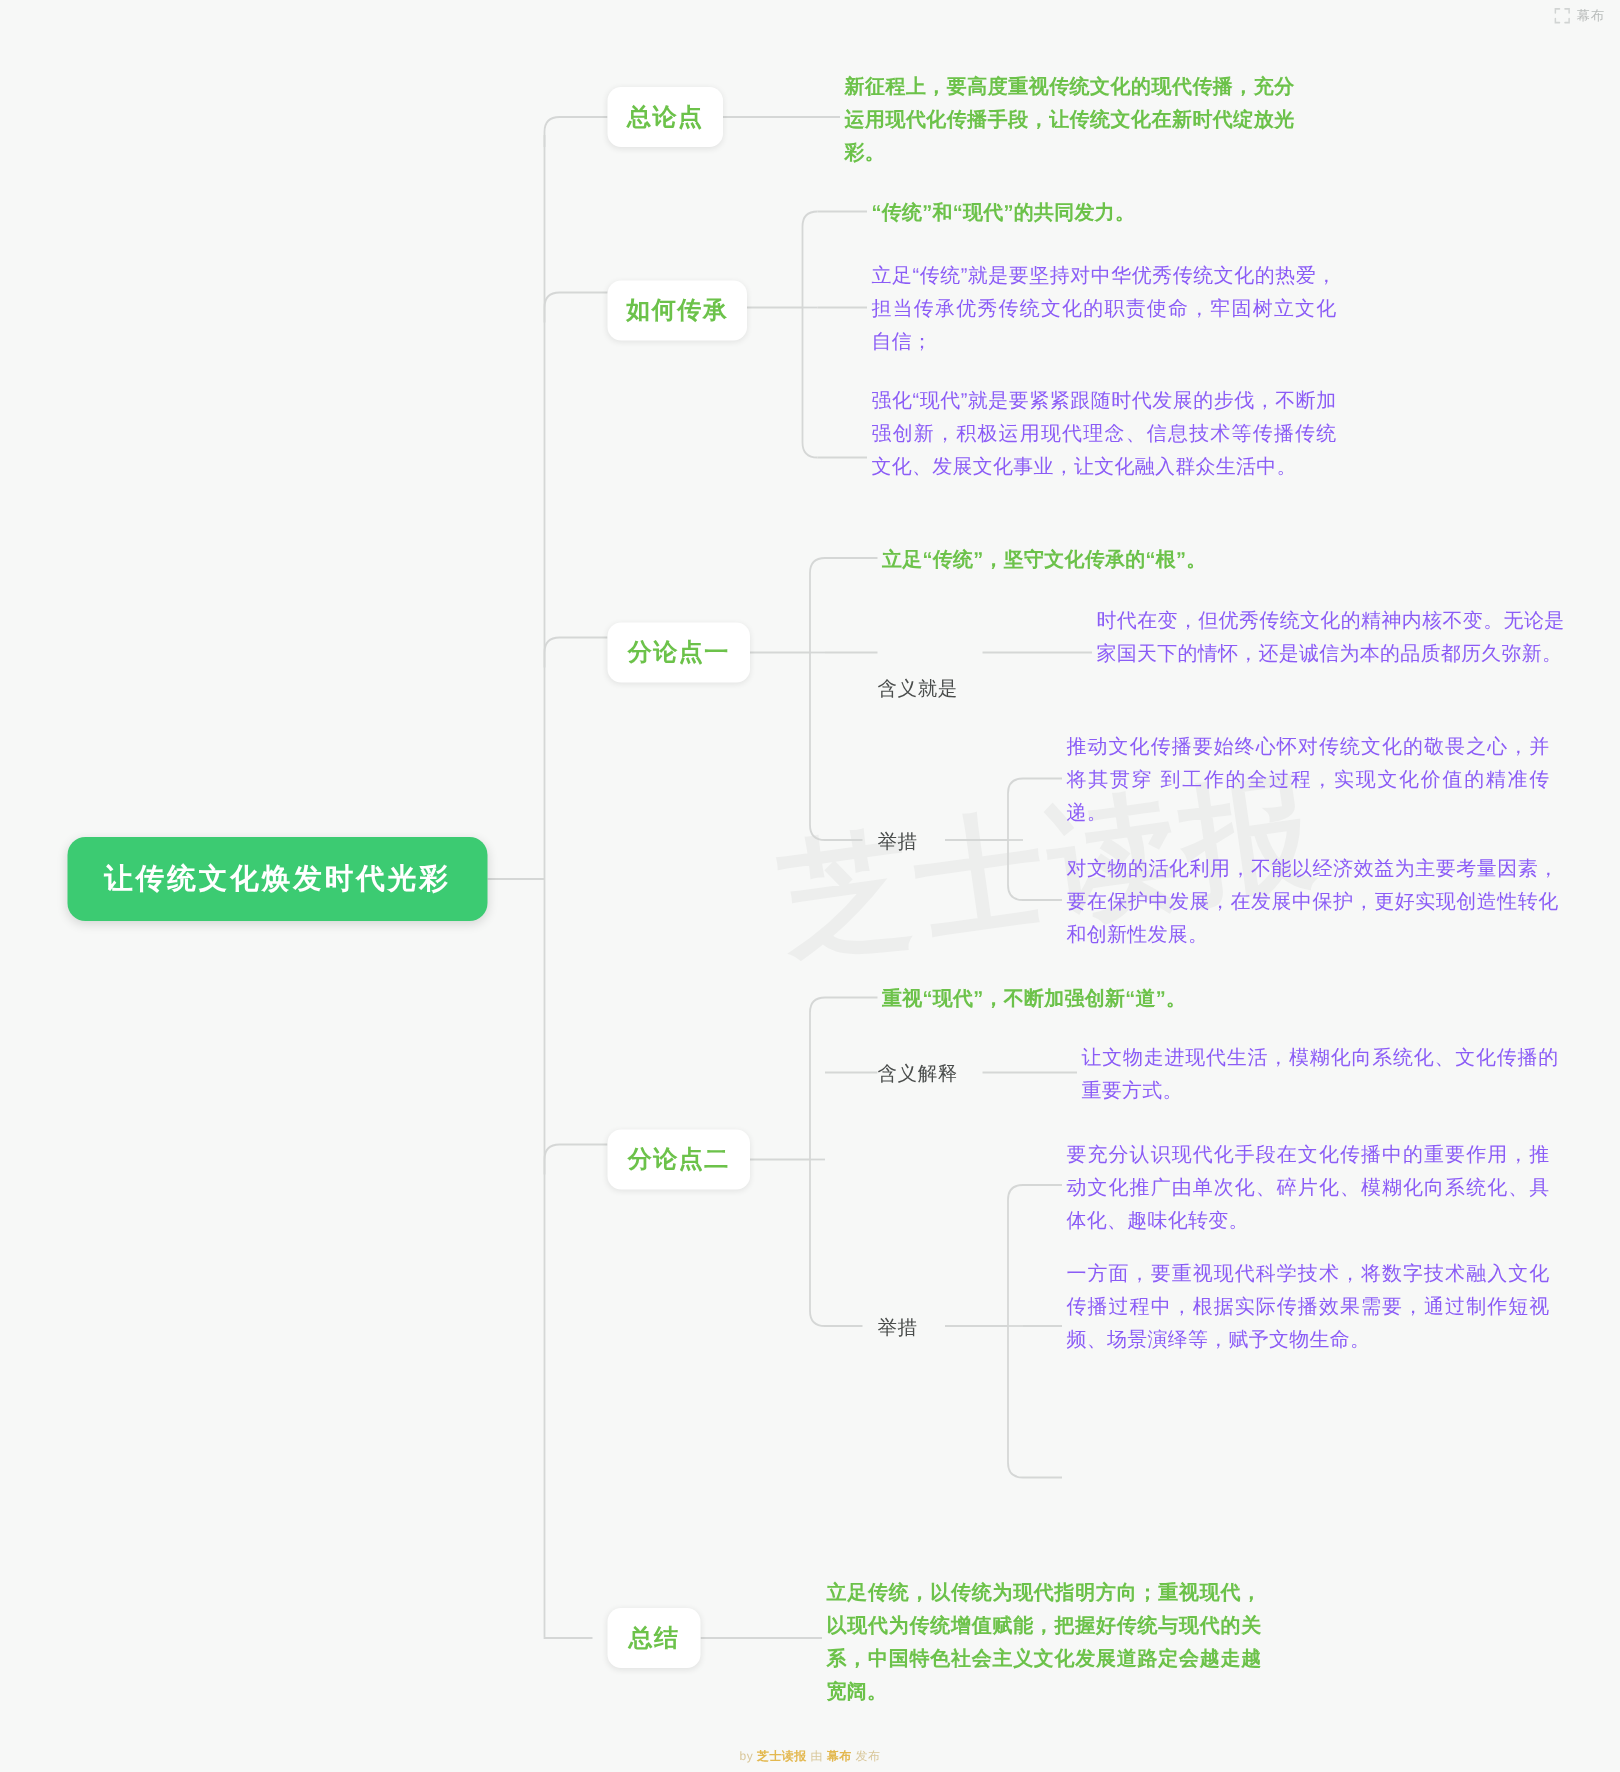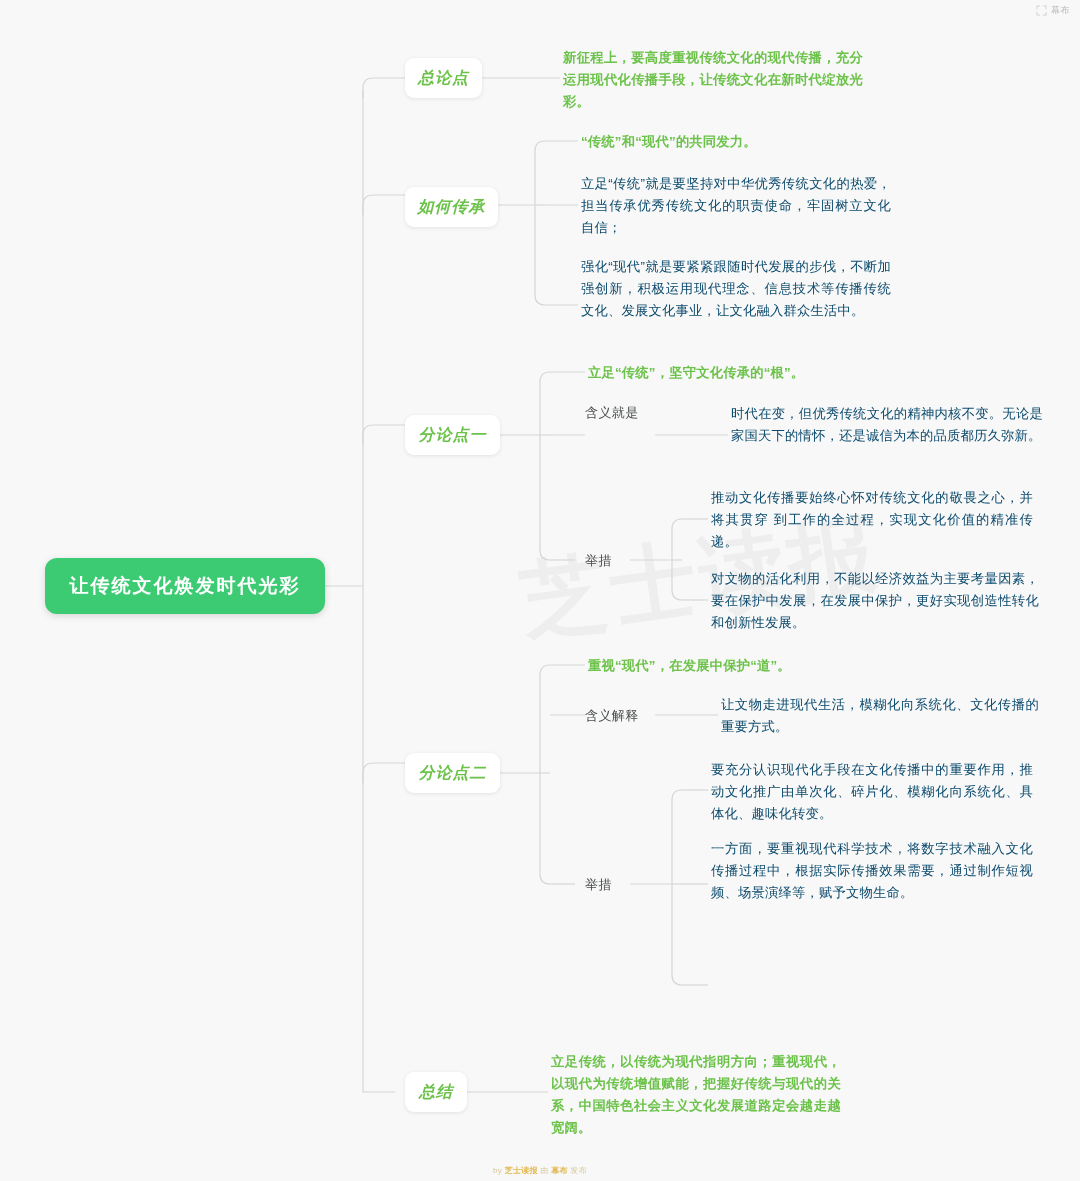--- a/index.html
+++ b/index.html
@@ -44,41 +44,40 @@
     position: absolute;
     background: #ffffff;
     border-radius: 9px;
     box-shadow: 0 1px 4px rgba(0,0,0,.09);
     color: #6cc24a;
     font-weight: 700;
     font-size: 16px;
     letter-spacing: 1px;
     display: flex; align-items: center; justify-content: center;
     white-space: nowrap;
-    font-style: italic;
   }
   .root-node {
     position: absolute;
     left: 45px; top: 558px;
     width: 280px; height: 56px;
     background: #3ccb72;
     border-radius: 12px;
     box-shadow: 0 2px 7px rgba(0,0,0,.14);
     color: #ffffff;
     font-size: 19px; font-weight: 700; letter-spacing: 2px;
     display: flex; align-items: center; justify-content: center;
     white-space: nowrap;
   }
 
   
   .leaf {
     position: absolute;
     font-size: 13.3px;
     line-height: 22px;
-    color: #0c4a6e;
+    color: #8b5cf6;
     letter-spacing: .2px;
     text-align: justify;
   }
   .leaf.green { color: #6cc24a; font-weight: 700; }
   .sublabel {
     position: absolute;
     font-size: 13px;
     color: #4a4d4c;
     white-space: nowrap;
     letter-spacing: .4px;
@@ -167,37 +166,37 @@
   </svg>
 
   <div class="root-node">让传统文化焕发时代光彩</div>
 
   <div class="node" style="left:405px; top:58px; width:77px; height:40px;">总论点</div>
   <div class="node" style="left:405px; top:187px; width:93px; height:40px;">如何传承</div>
   <div class="node" style="left:405px; top:415px; width:95px; height:40px;">分论点一</div>
   <div class="node" style="left:405px; top:753px; width:95px; height:40px;">分论点二</div>
   <div class="node" style="left:405px; top:1072px; width:62px; height:40px;">总结</div>
 
-  <div class="sublabel" style="left:585px; top:404px;text-align:right;">含义就是</div>
+  <div class="sublabel" style="left:585px; top:450px;text-align:right;">含义就是</div>
   <div class="sublabel" style="left:585px; top:552px;">举措</div>
   <div class="sublabel" style="left:585px; top:707px;">含义解释</div>
   <div class="sublabel" style="left:585px; top:876px;">举措</div>
 
   <div class="leaf green" style="left:563px; top:47px; width:300px;">新征程上，要高度重视传统文化的现代传播，充分运用现代化传播手段，让传统文化在新时代绽放光彩。</div>
 
   <div class="leaf green" style="left:581px; top:131px; width:320px;">“传统”和“现代”的共同发力。</div>
   <div class="leaf" style="left:581px; top:173px; width:310px;">立足“传统”就是要坚持对中华优秀传统文化的热爱，担当传承优秀传统文化的职责使命，牢固树立文化自信；</div>
   <div class="leaf" style="left:581px; top:256px; width:310px;">强化“现代”就是要紧紧跟随时代发展的步伐，不断加强创新，积极运用现代理念、信息技术等传播传统文化、发展文化事业，让文化融入群众生活中。</div>
 
   <div class="leaf green" style="left:588px; top:362px; width:330px;">立足“传统”，坚守文化传承的“根”。</div>
   <div class="leaf" style="left:731px; top:403px; width:312px;">时代在变，但优秀传统文化的精神内核不变。无论是家国天下的情怀，还是诚信为本的品质都历久弥新。</div>
   <div class="leaf" style="left:711px; top:487px; width:322px;">推动文化传播要始终心怀对传统文化的敬畏之心，并将其贯穿 到工作的全过程，实现文化价值的精准传递。</div>
   <div class="leaf" style="left:711px; top:568px; width:328px;">对文物的活化利用，不能以经济效益为主要考量因素，要在保护中发展，在发展中保护，更好实现创造性转化和创新性发展。</div>
 
-  <div class="leaf green" style="left:588px; top:655px; width:330px;">重视“现代”，在发展中保护“道”。</div>
+  <div class="leaf green" style="left:588px; top:655px; width:330px;">重视“现代”，不断加强创新“道”。</div>
   <div class="leaf" style="left:721px; top:694px; width:318px;">让文物走进现代生活，模糊化向系统化、文化传播的重要方式。</div>
   <div class="leaf" style="left:711px; top:759px; width:322px;">要充分认识现代化手段在文化传播中的重要作用，推动文化推广由单次化、碎片化、模糊化向系统化、具体化、趣味化转变。</div>
   <div class="leaf" style="left:711px; top:838px; width:322px;">一方面，要重视现代科学技术，将数字技术融入文化传播过程中，根据实际传播效果需要，通过制作短视频、场景演绎等，赋予文物生命。</div>
 
   <div class="leaf green" style="left:551px; top:1051px; width:290px;">立足传统，以传统为现代指明方向；重视现代，以现代为传统增值赋能，把握好传统与现代的关系，中国特色社会主义文化发展道路定会越走越宽阔。</div>
 
   <div class="footer">
     <span>by </span><b>芝士读报</b><span> 由 </span><b>幕布</b><span> 发布</span>
   </div>
 

